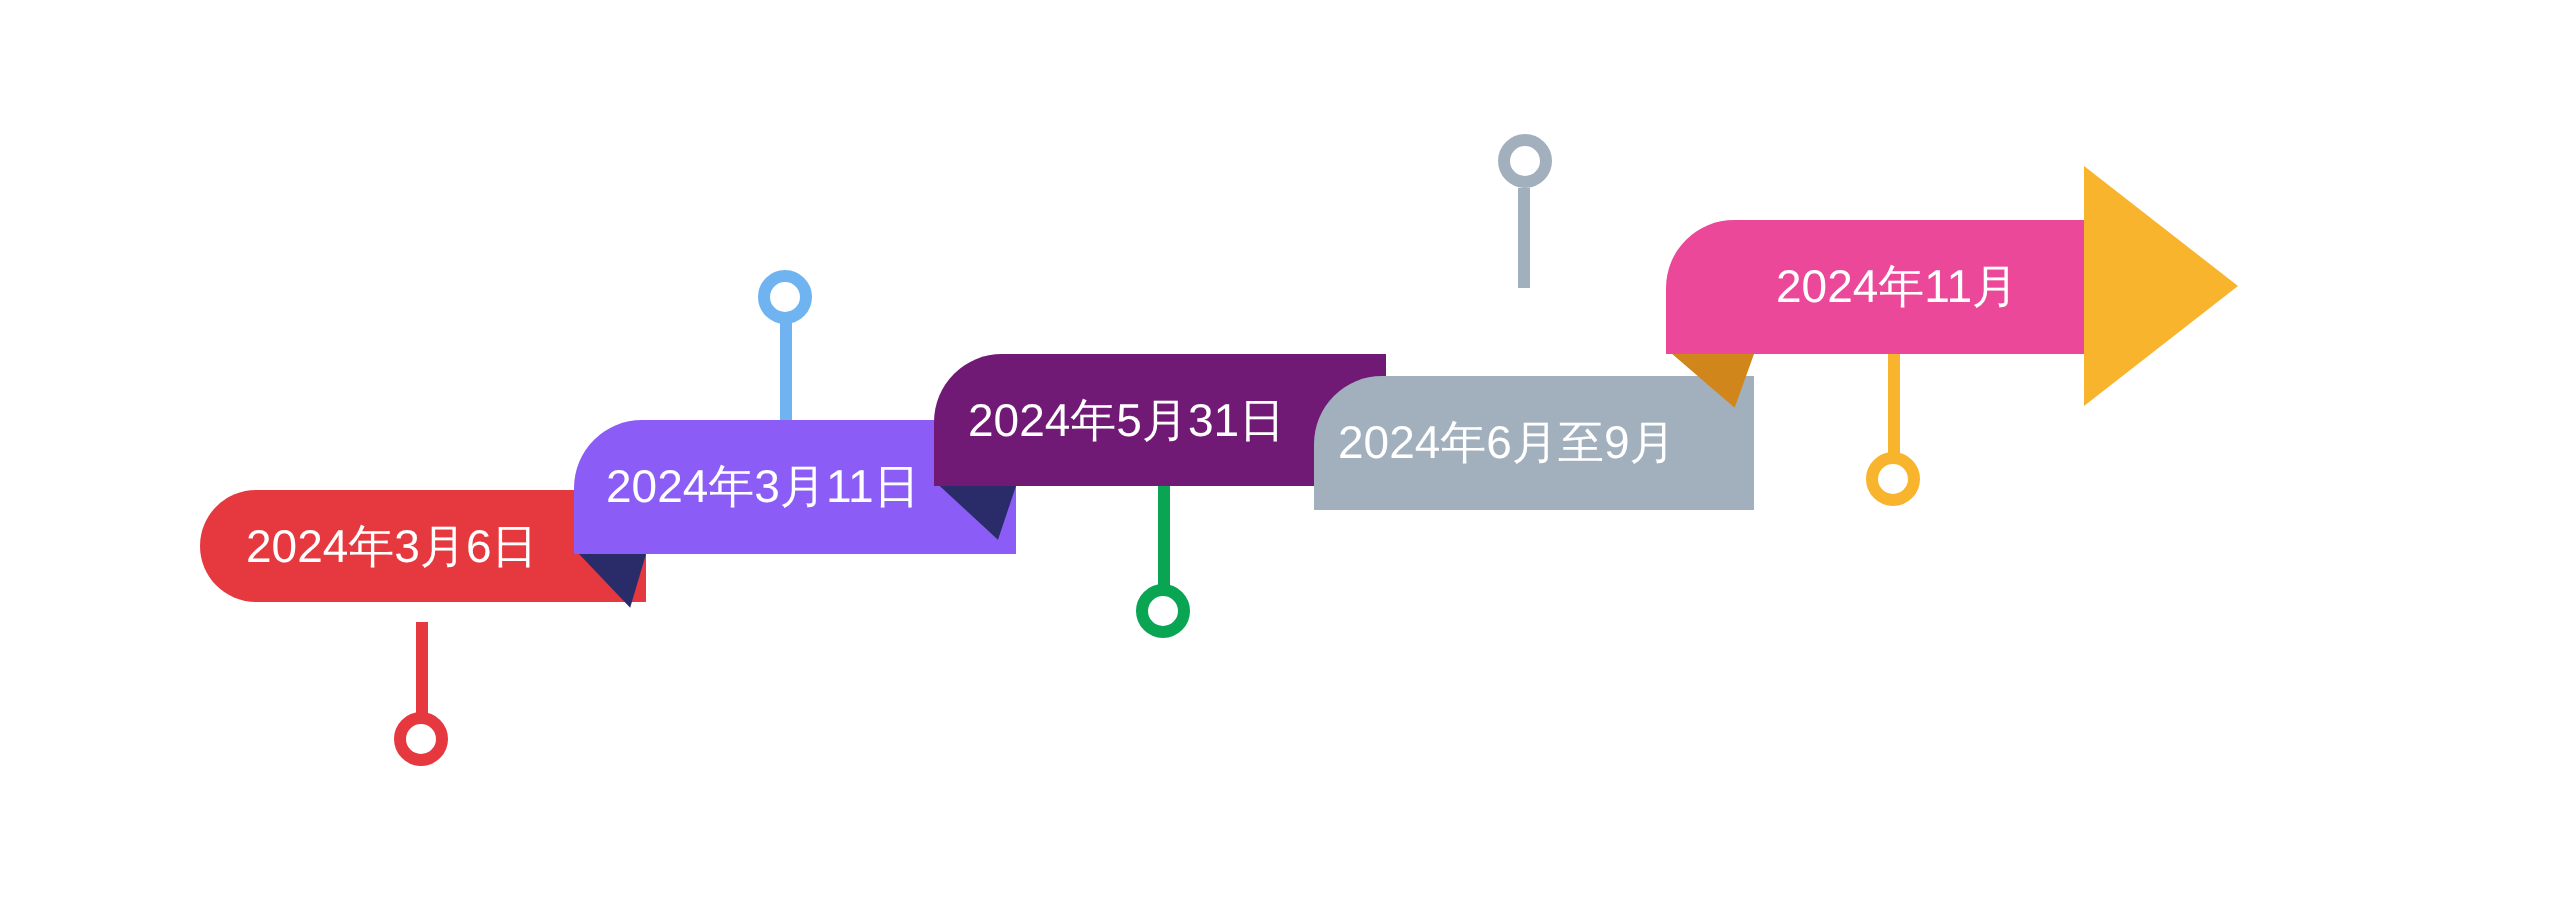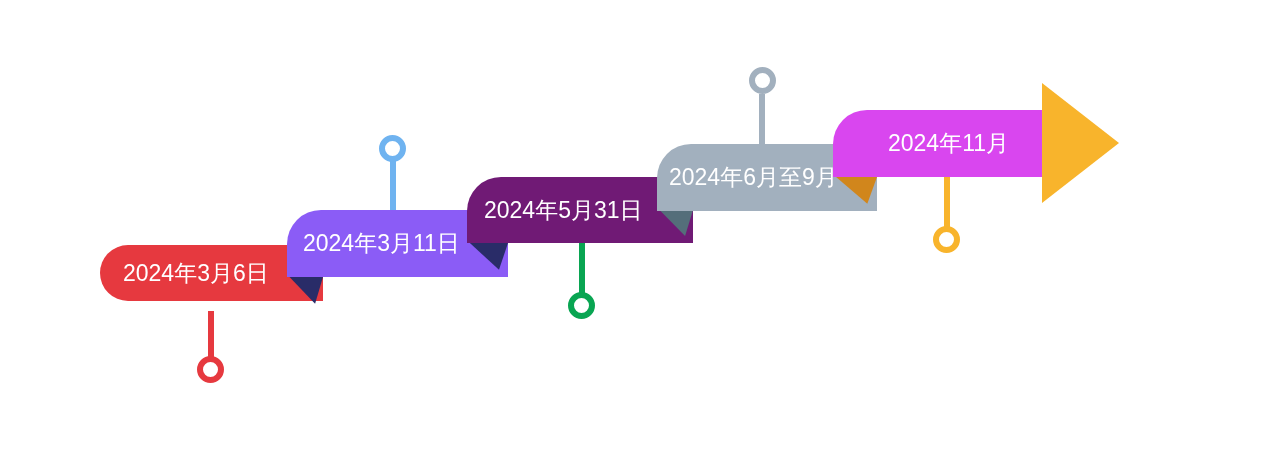--- a/index.html
+++ b/index.html
@@ -78,28 +78,28 @@
     <div class="ring r3" style="border-color: rgb(9, 165, 82);"></div>
     <div class="banner b3" style="background-color: #701a75;">
       <span>2024年5月31日</span>
     </div>
   </div>
 
   <div>
     <div class="fold f4" style="background-color: rgb(84, 110, 122);"></div>
     <div class="stem st4" style="background-color: rgb(162, 176, 190);"></div>
     <div class="ring r4" style="border-color: rgb(162, 176, 190);"></div>
-    <div class="banner b4" style="background-color: rgb(162, 176, 190);">
+    <div class="banner b4" style="background-color: rgb(162, 176, 190); margin-top: 44px;">
       <span>2024年6月至9月</span>
     </div>
   </div>
 
   <div>
     <div class="fold f5" style="background-color: rgb(209, 134, 28);"></div>
     <div class="stem st5" style="background-color: rgb(248, 180, 44);"></div>
     <div class="ring r5" style="border-color: rgb(248, 180, 44);"></div>
-    <div class="banner b5" style="background-color: #d946ef;">
+    <div class="banner b5" style="background-color: #ec4899;">
       <span>2024年11月</span>
     </div>
     <div class="arrow-head" style="background-color: rgb(248, 180, 44);"></div>
   </div>
 
 </div>
 
 </body></html>

